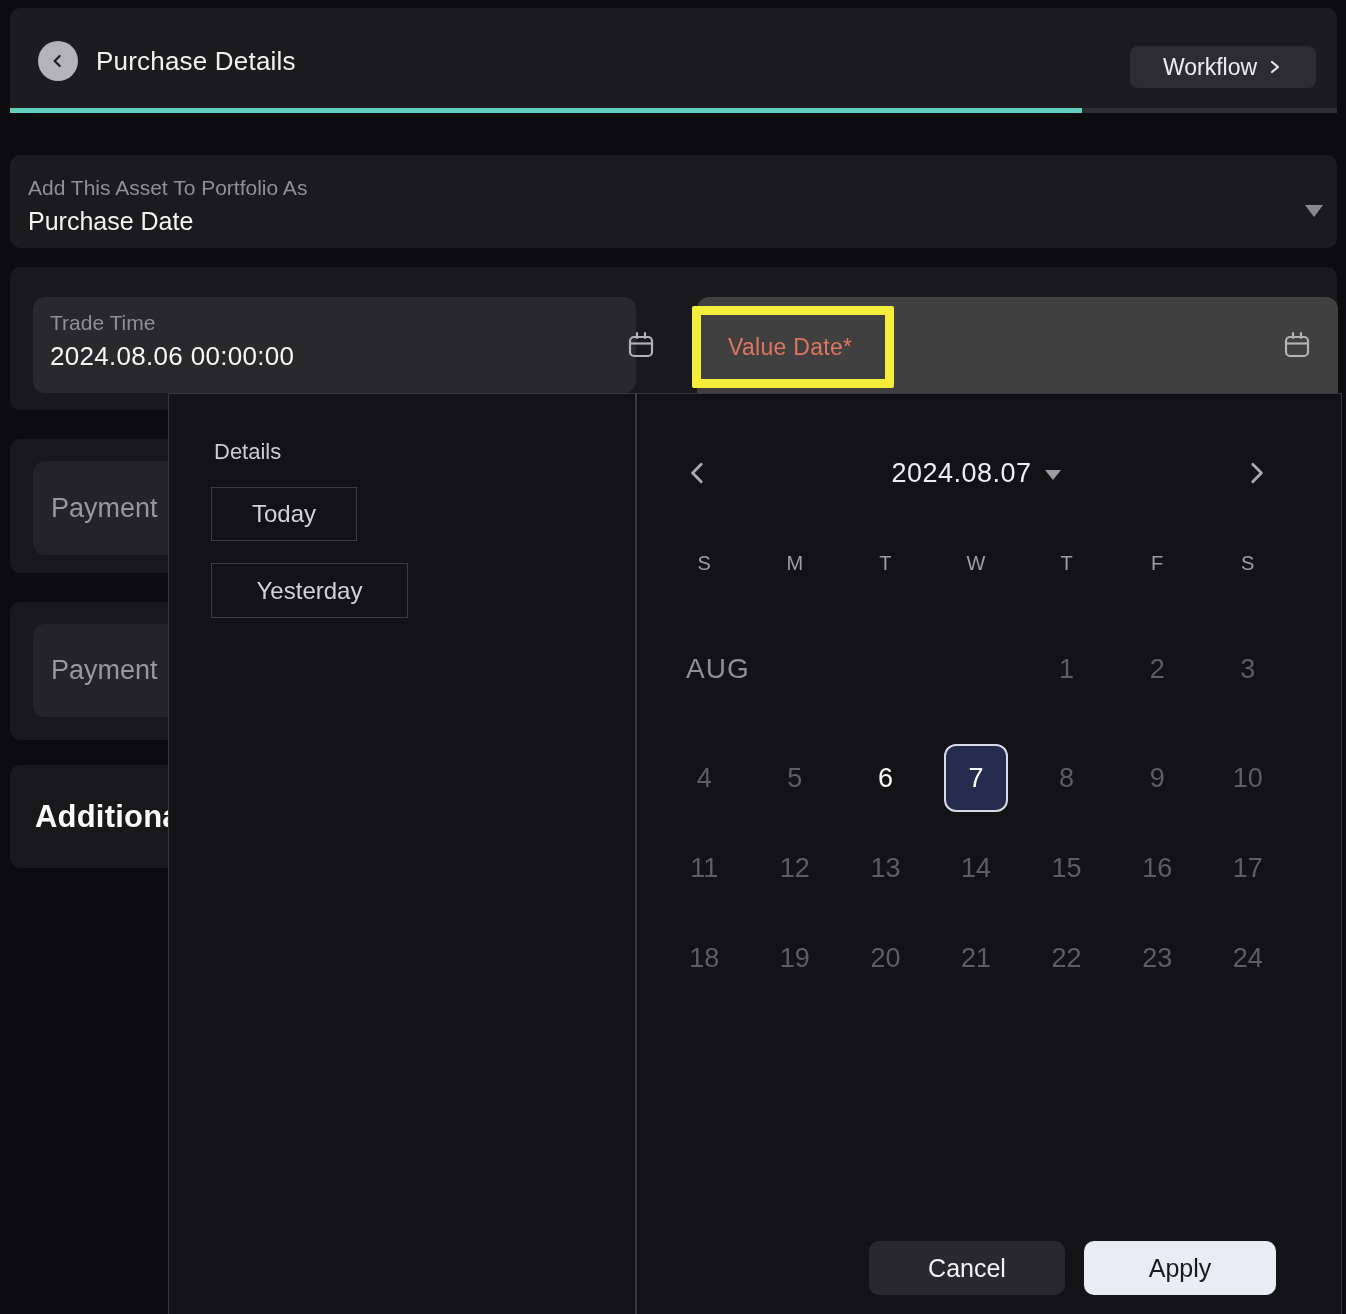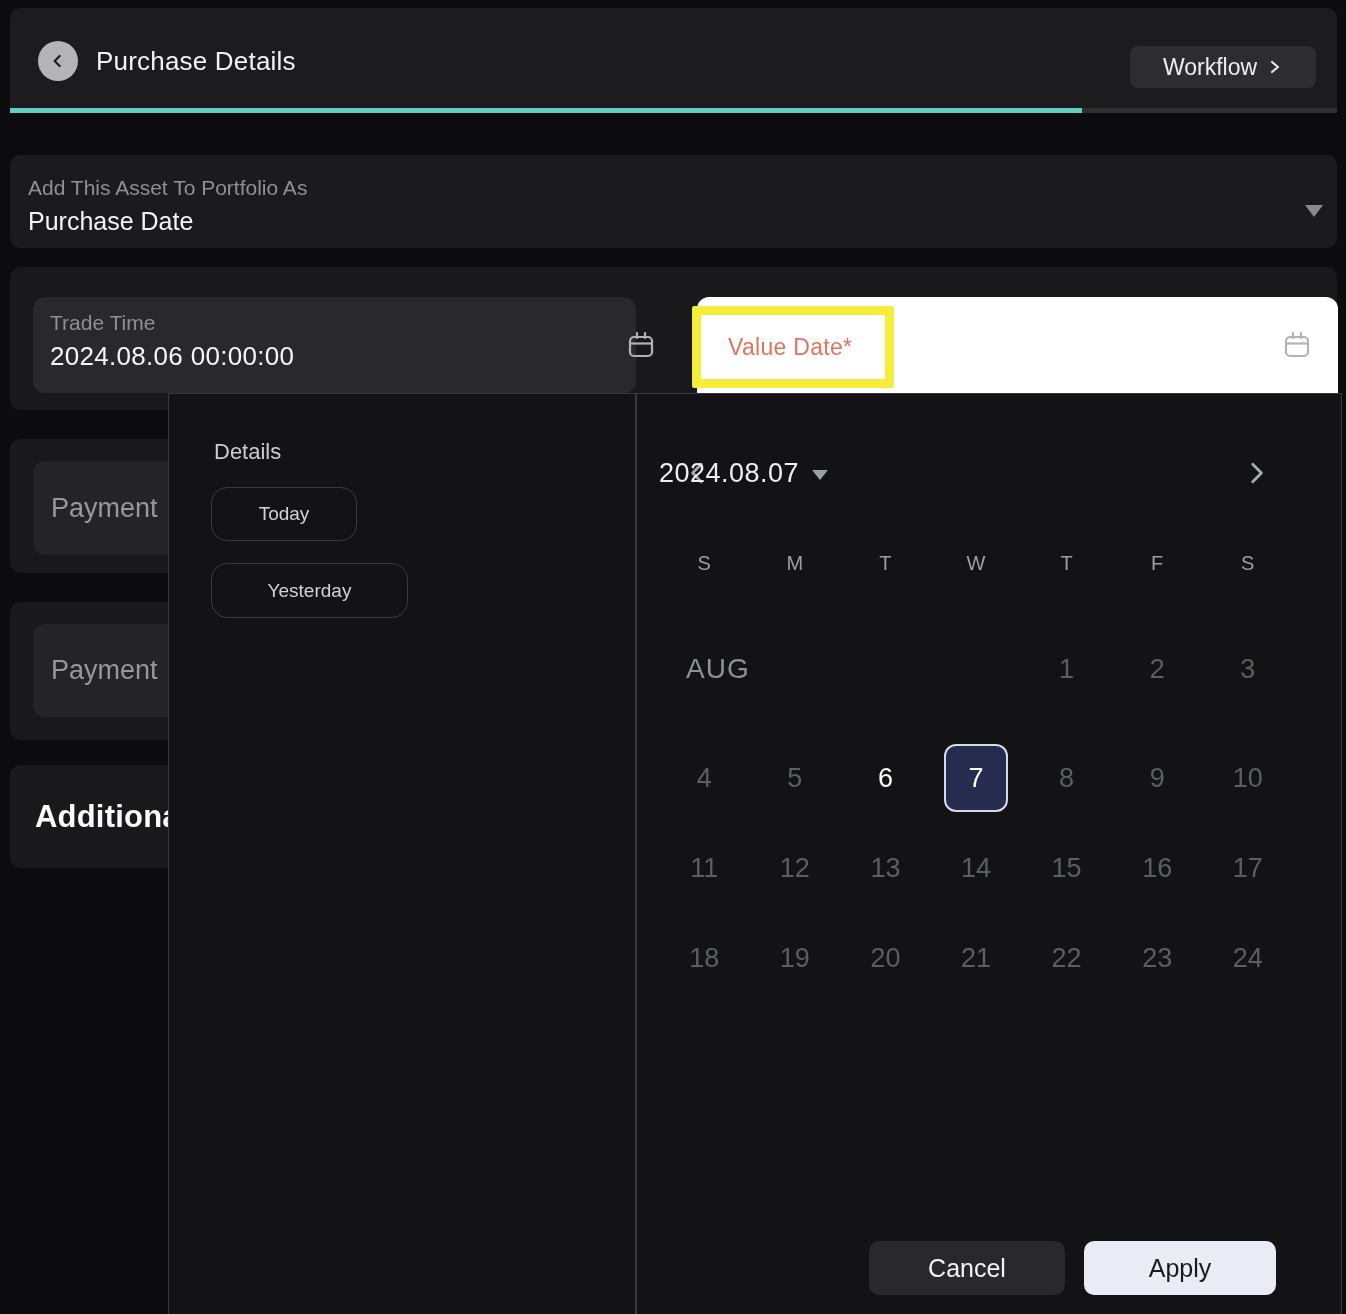--- a/index.html
+++ b/index.html
@@ -22,46 +22,46 @@
   .caret-down { width:0; height:0; border-left:9px solid transparent; border-right:9px solid transparent; border-top:12px solid #8a8a8e; }
   .portfolio-caret { position:absolute; left:1295px; top:50px; cursor:pointer; }
 
   
   .trade-panel { position:absolute; left:10px; top:267px; width:1327px; height:143px; background:#19191c; border-radius:10px; }
   .field-box { position:absolute; background:#29292c; border-radius:12px; }
   .trade-time-box { left:23px; top:30px; width:603px; height:96px; }
   .field-label { position:absolute; left:17px; top:14px; font-size:21px; color:#8e9095; }
   .field-value { position:absolute; left:17px; top:44px; font-size:26px; color:#f5f5f6; letter-spacing:.3px; }
   .cal-icon { position:absolute; top:32px; width:32px; height:32px; cursor:pointer; }
-  .value-date-box { left:687px; top:30px; width:641px; height:112px; background:#ffffff; border-radius:12px 12px 0 0; border-bottom:4px solid #e07a60; }
+  .value-date-box { left:687px; top:30px; width:641px; height:112px; background:#404040; border-radius:12px 12px 0 0; border-bottom:4px solid #e07a60; }
   .value-date-label { position:absolute; left:31px; top:37px; font-size:23px; color:#df7560; letter-spacing:.3px; }
   .yellow-highlight { position:absolute; left:692px; top:306px; width:202px; height:82px; border:9px solid #f4ee3a; border-radius:2px; z-index:4; pointer-events:none; }
 
   
   .bg-card { position:absolute; left:10px; width:520px; background:#19191c; border-radius:10px; }
   .quantity-card { top:439px; height:134px; }
   .payment-card  { top:602px; height:138px; }
   .inner-field { position:absolute; left:23px; top:22px; width:474px; height:94px; background:#242428; border-radius:12px; }
   .payment-card .inner-field { height:93px; }
   .inner-label { position:absolute; left:18px; top:0; height:100%; display:flex; align-items:center; font-size:27px; color:#96989d; }
   .additional-card { top:765px; height:103px; }
   .additional-label { position:absolute; left:25px; top:0; height:100%; display:flex; align-items:center; font-size:31px; font-weight:700; color:#fafafa; letter-spacing:.2px; }
 
   
   .popup { position:absolute; left:168px; top:393px; width:1174px; height:921px; background:#131316; border:1px solid #38383c; border-bottom:none; z-index:6; }
   .popup-divider { position:absolute; left:466px; top:0; width:2px; height:100%; background:#3a3a3e; }
   .popular-label { position:absolute; left:45px; top:45px; font-size:22px; color:#cbcbd0; }
-  .quick-btn { position:absolute; border:1.5px solid #3b3b40; border-radius:16px; background:transparent; display:flex; align-items:center; justify-content:center; font-size:19px; color:#d2d2d6; cursor:pointer; }
+  .quick-btn { position:absolute; border:1.5px solid #3b3b40; border-radius:0; background:transparent; display:flex; align-items:center; justify-content:center; font-size:24px; color:#d2d2d6; cursor:pointer; }
   .today-btn { left:42px; top:93px; width:146px; height:54px; }
   .yesterday-btn { left:42px; top:169px; width:197px; height:55px; }
 
   .nav-chevron { position:absolute; top:59px; width:40px; height:40px; display:flex; align-items:center; justify-content:center; cursor:pointer; }
   .nav-prev { left:509px; }
   .nav-next { left:1067px; }
-  .cal-title-wrap { position:absolute; left:490px; top:55px; width:634px; height:48px; display:flex; align-items:center; gap:13px; cursor:pointer; }
+  .cal-title-wrap { position:absolute; left:490px; top:55px; width:634px; height:48px; display:flex; align-items:center; justify-content:center; gap:13px; cursor:pointer; }
   .cal-title { font-size:27px; color:#eeeef1; letter-spacing:.5px; }
   .cal-title-caret { width:0; height:0; border-left:8px solid transparent; border-right:8px solid transparent; border-top:10px solid #9a9da3; margin-top:3px; }
 
   .dow-row { position:absolute; left:490px; top:155px; width:634px; height:28px; display:flex; }
   .dow-cell { flex:1; display:flex; align-items:center; justify-content:center; font-size:20px; color:#9b9ea5; }
 
   .weeks-layer { position:absolute; left:490px; top:0; width:634px; height:100%; }
   .week-row { position:absolute; left:0; width:634px; height:68px; display:flex; }
   .week-row:nth-child(1){ top:241px; }
   .week-row:nth-child(2){ top:350px; }

